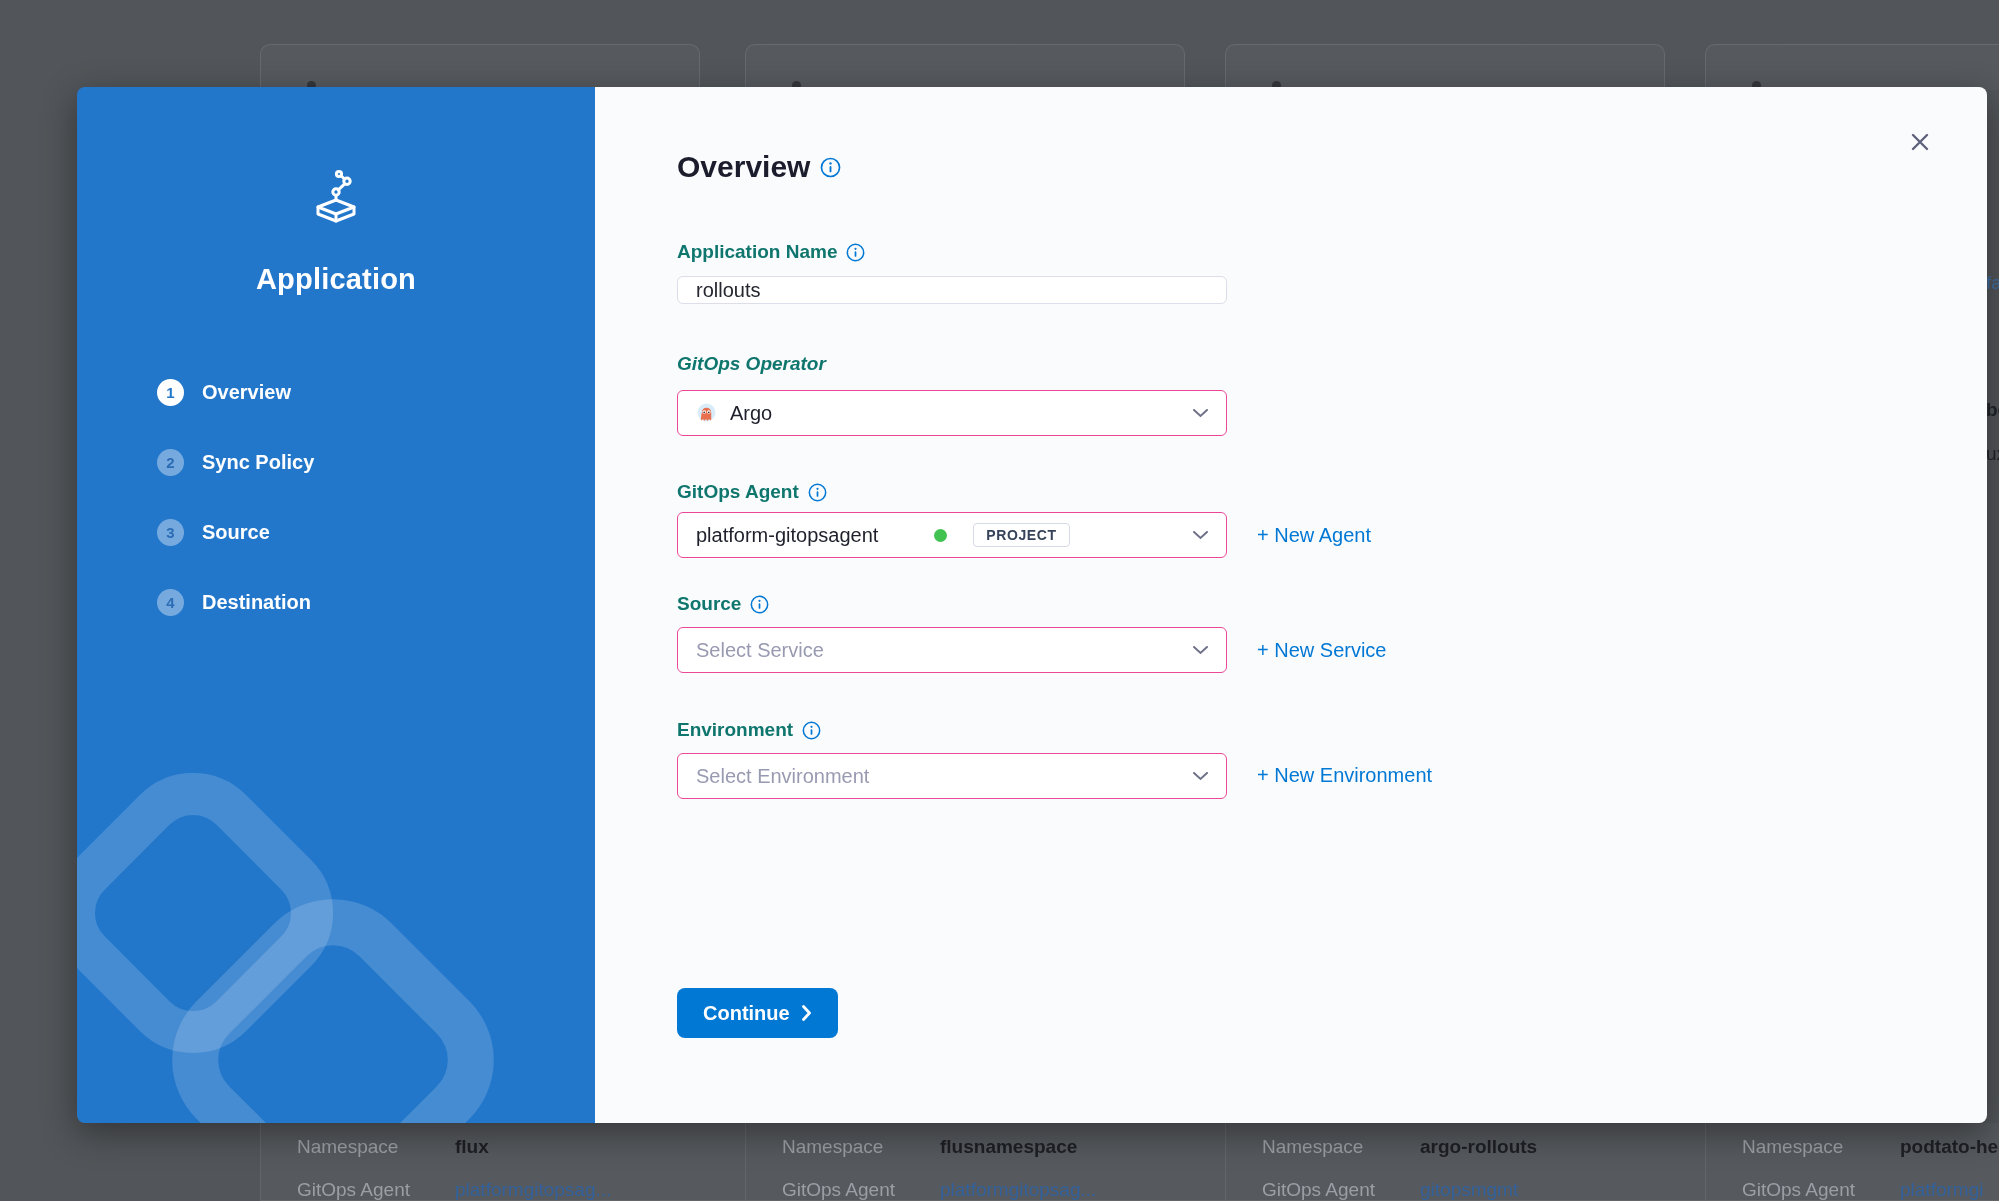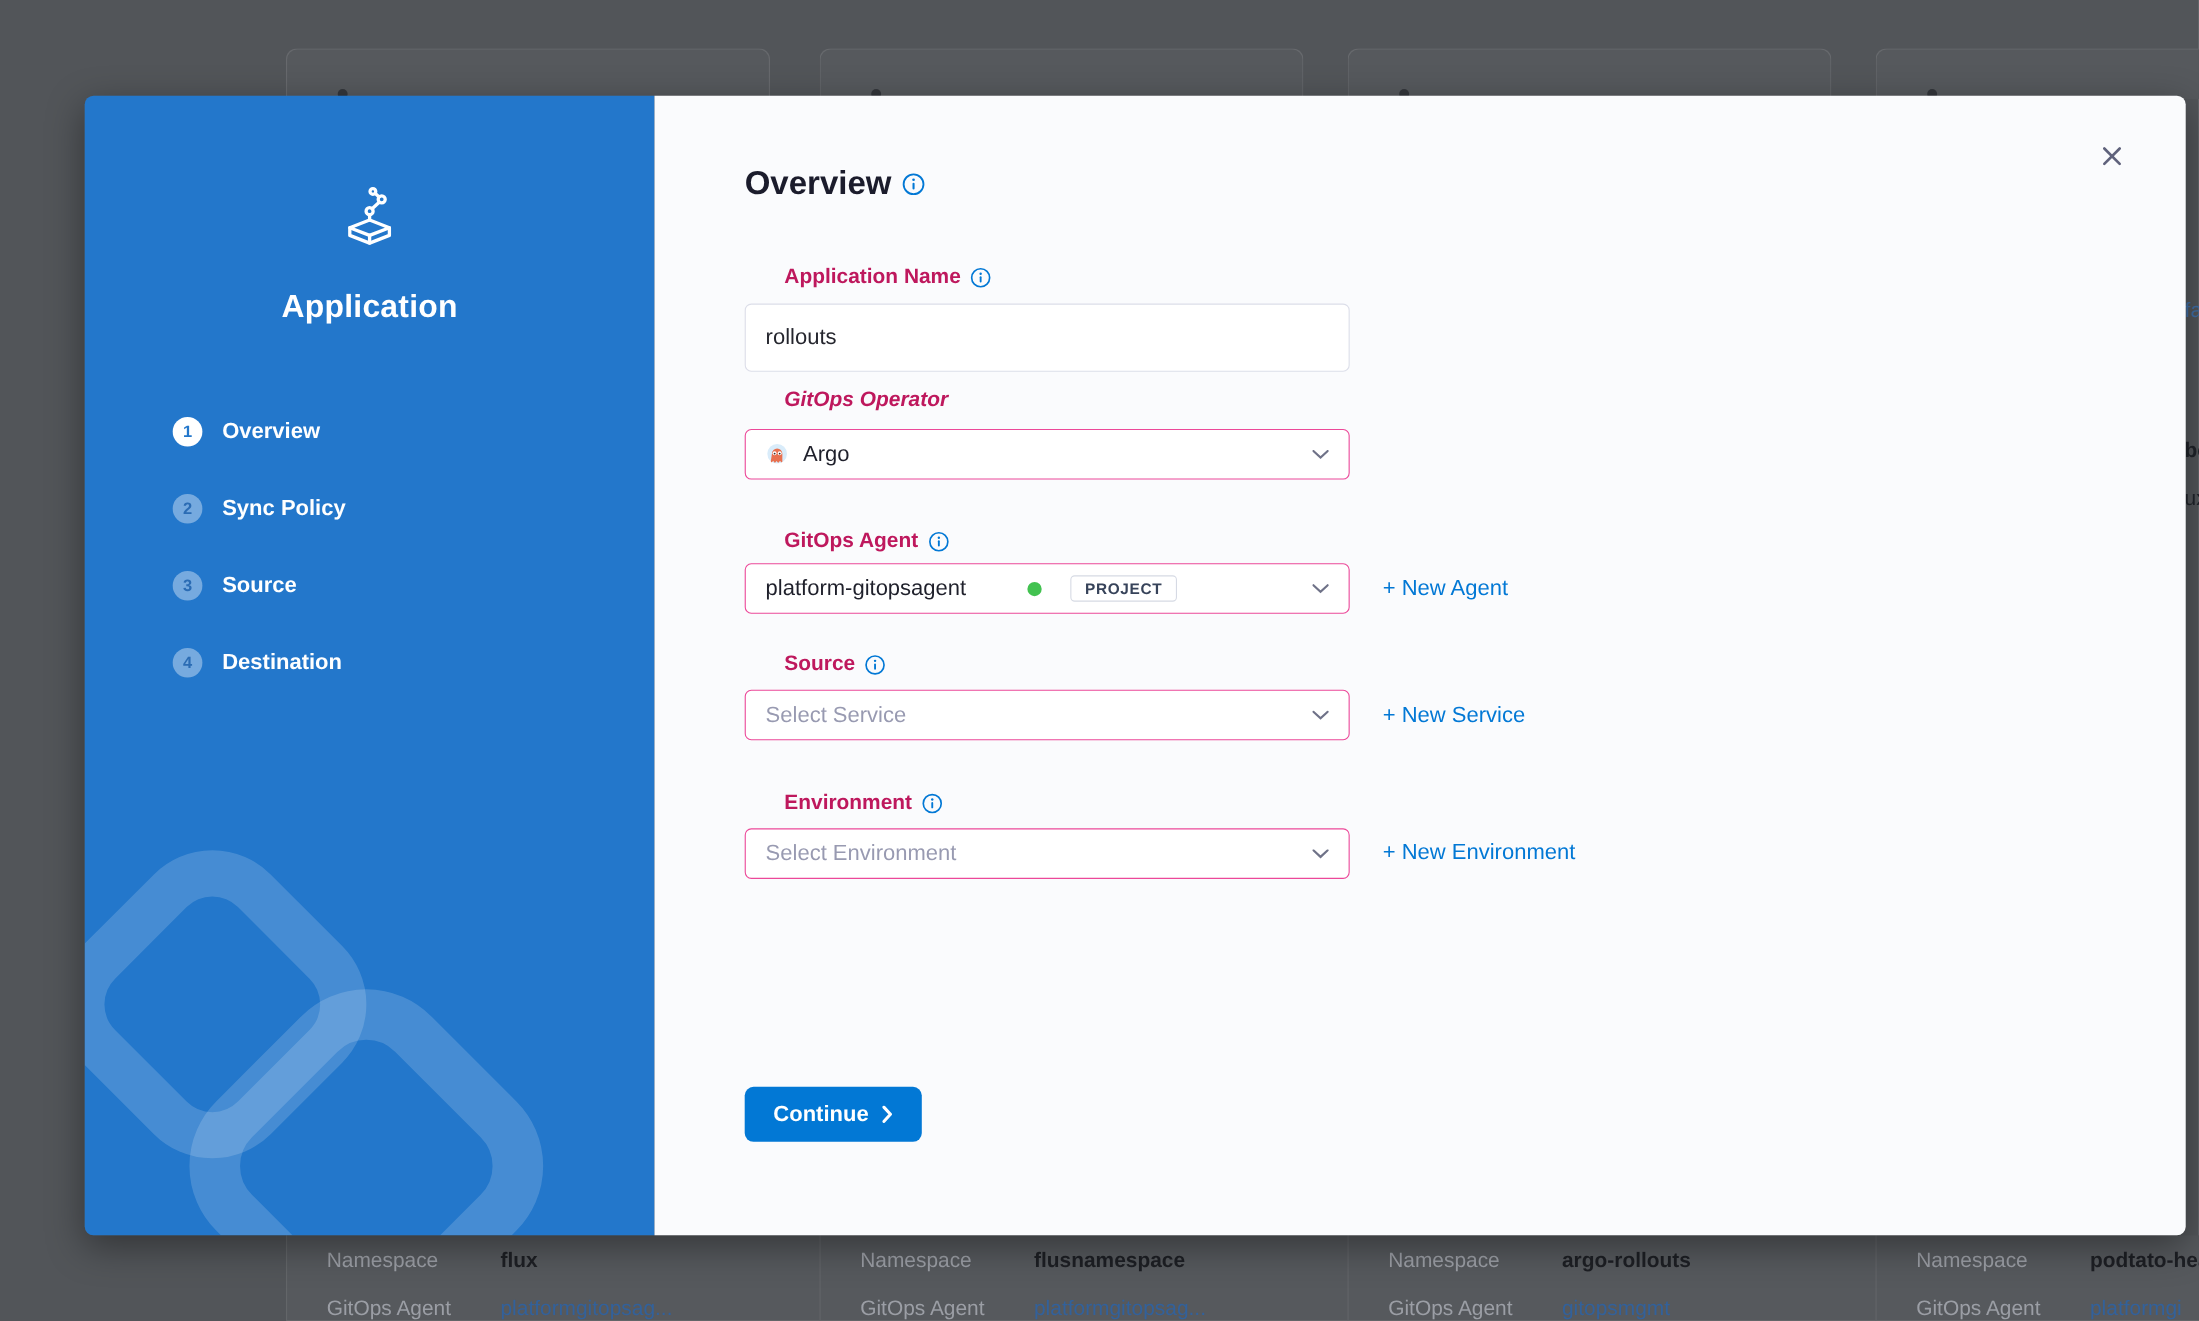--- a/index.html
+++ b/index.html
@@ -73,30 +73,30 @@
   }
   .close-btn { position:absolute; right:56px; top:44px; cursor:pointer; line-height:0; }
 
   .panel-title {
     position:absolute; left:82px; top:63px;
     display:flex; align-items:center; gap:10px;
     font-size:30px; font-weight:600; color:#1b1c2c;
   }
   .field-label {
     position:absolute; left:82px; display:flex; align-items:center; gap:9px;
-    font-size:19px; font-weight:600; color:#be185d; height:24px;margin-left:36px;
+    font-size:19px; font-weight:600; color:#0f766e; height:24px;
   }
   .field-box {
     position:absolute; left:82px; width:550px; height:46px;
     background:#ffffff; border:1px solid #ec4899; border-radius:6px;
     display:flex; align-items:center; padding:0 18px;
     font-size:20px; color:#25262e; cursor:pointer;
   }
   .text-input {
-    position:absolute; left:82px; width:550px; height:62px;
+    position:absolute; left:82px; width:550px; height:28px;
     background:#ffffff; border:1px solid #dcdee9; border-radius:6px;
     padding:0 18px; font-size:20px; color:#25262e;
     font-family:"Liberation Sans", sans-serif; outline:none;
   }
   .select-value { font-weight:500; color:#1f202b; white-space:nowrap; }
   .placeholder { color:#989ab1; font-weight:400; }
   .chev { margin-left:auto; line-height:0; flex:none; }
   .operator-icon { margin-right:13px; line-height:0; flex:none; }
 
   .status-dot {

